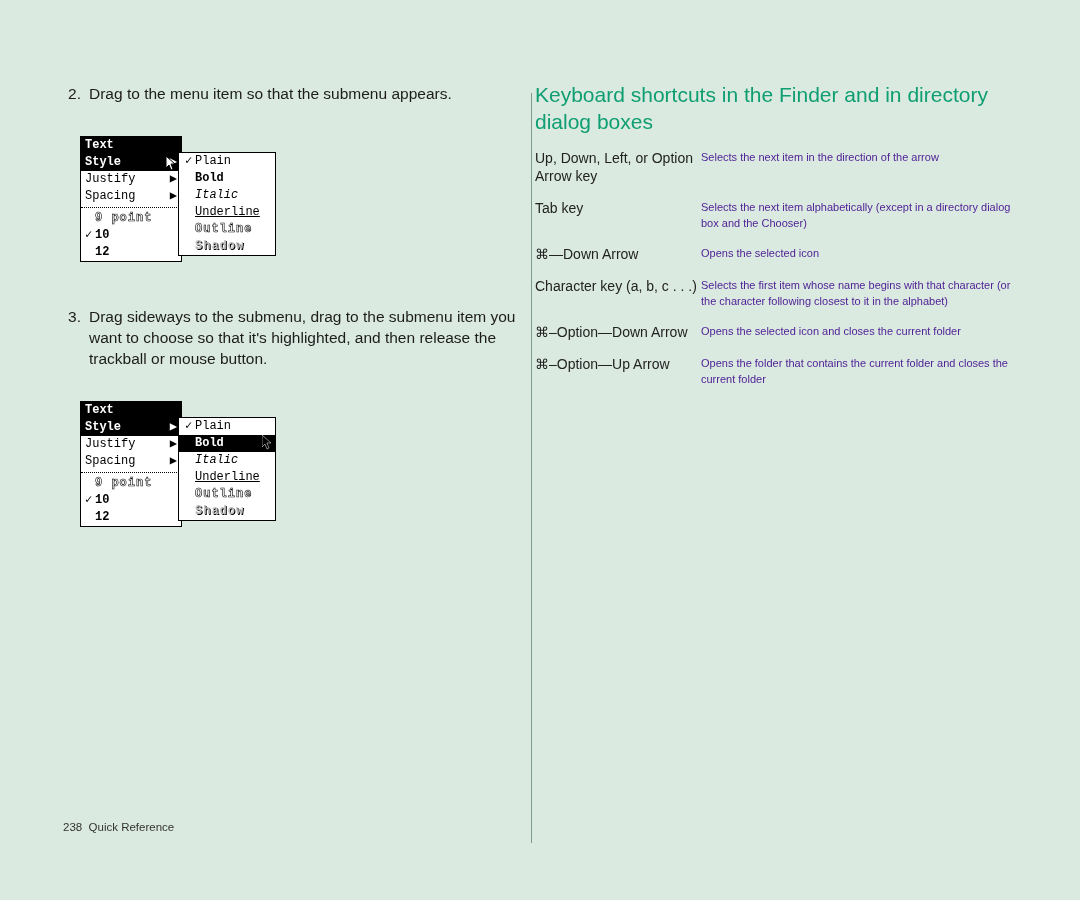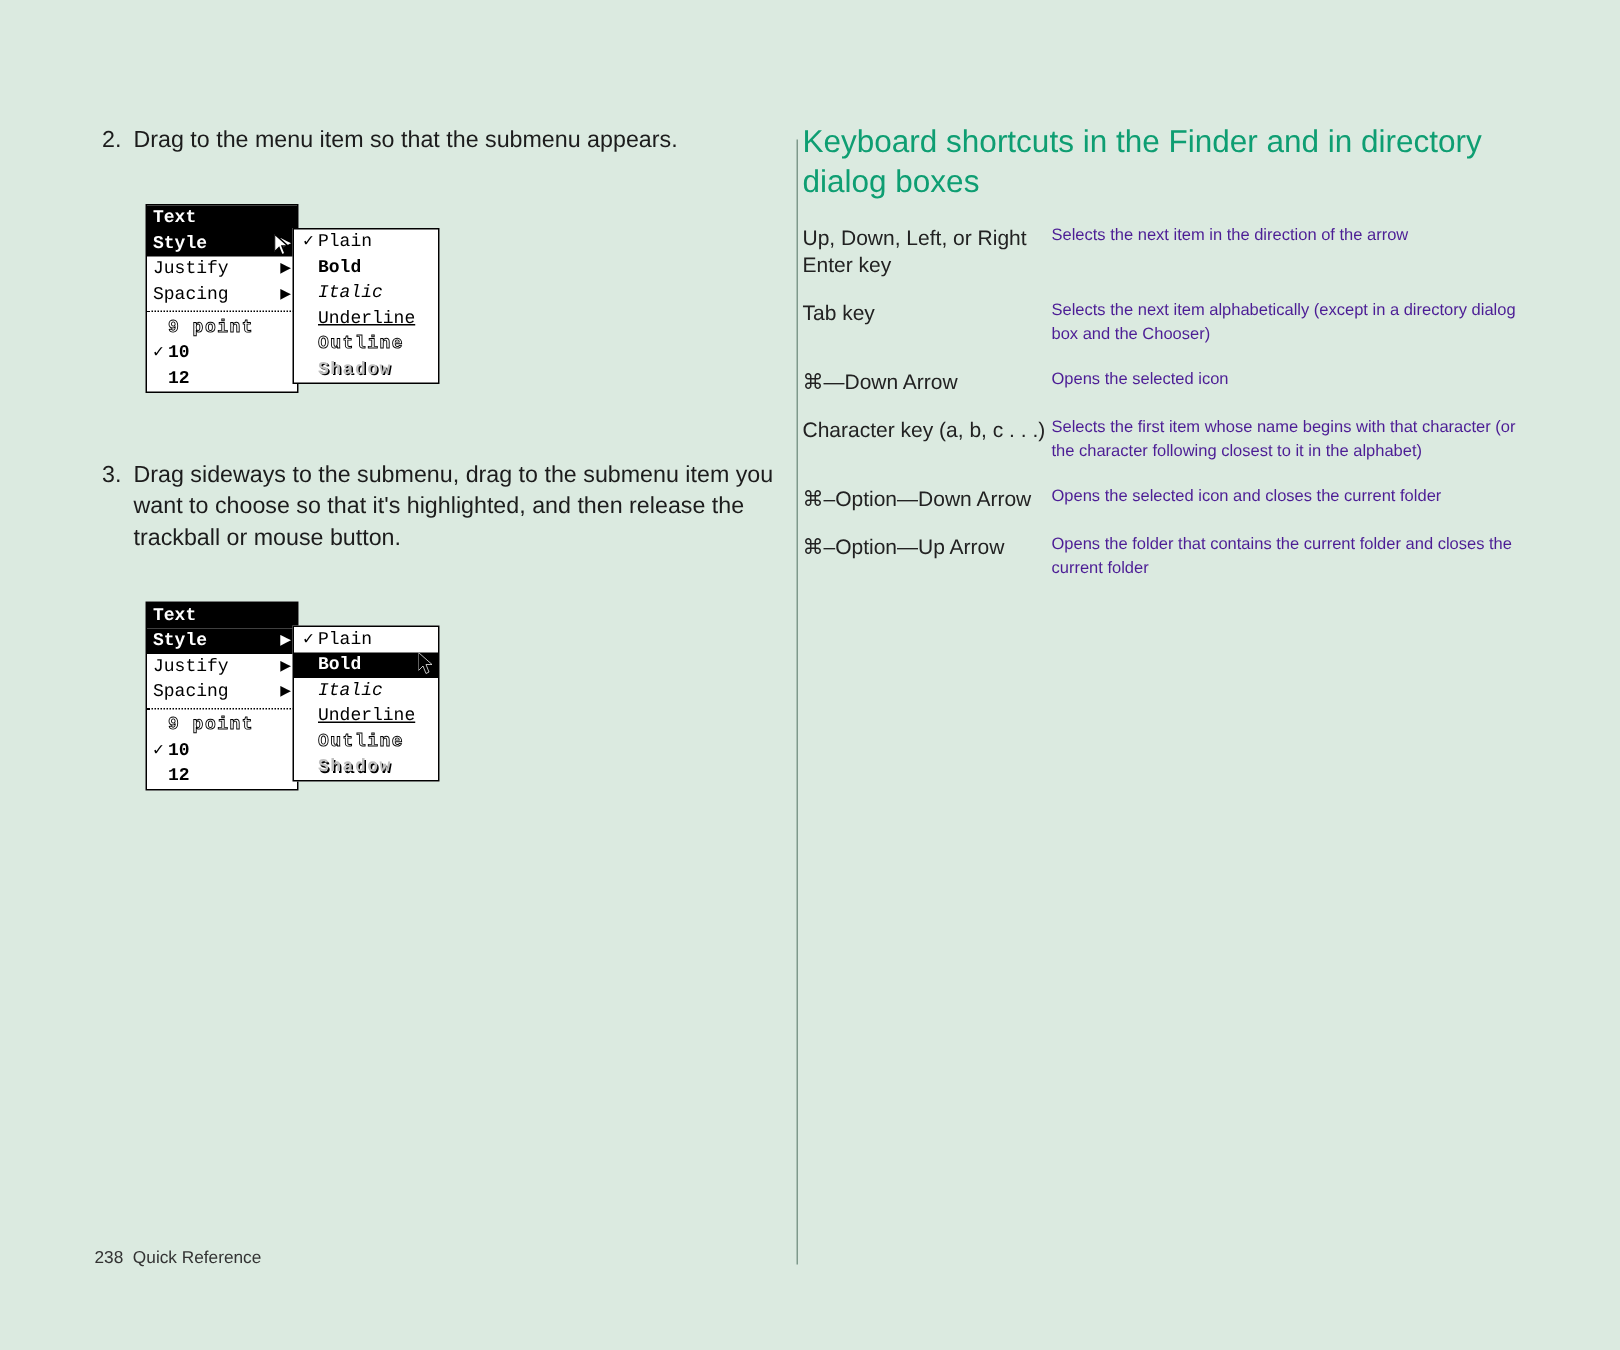--- a/index.html
+++ b/index.html
@@ -25,21 +25,21 @@
     font-size:15.5px;line-height:21px;color:#1c1c1c;
     display:flex;gap:8px;
   }
   .step .num{width:18px;flex:0 0 18px;text-align:right}
   .step .txt{flex:1}
   .step2{margin-top:0}
 
   
   .menu-ill{
     position:relative;
-    margin-top:32px;margin-left:34px;
+    margin-top:32px;margin-left:17px;
     width:198px;height:140px;
     font-family:"Courier New",monospace;
     font-size:12px;line-height:15px;
     color:#000;
   }
   .menu-box{
     position:absolute;background:#fff;border:1px solid #000;
   }
   .menu-title{
     background:#000;color:#fff;font-weight:bold;
@@ -86,21 +86,21 @@
   }
   .kb-head .c1{width:166px}
   .kb-row{
     display:flex;align-items:flex-start;
     margin-top:14px;font-size:12.5px;line-height:17px;
   }
   .kb-row .c1{width:166px;font-size:14px;line-height:18px;color:#222}
   .kb-row .c2{flex:1;font-size:11px;line-height:16px;color:#4c1d95}
 
   .footer{
-    position:absolute;left:0;bottom:0;
+    position:absolute;left:0;bottom:12px;
     font-size:11.5px;color:#333;
   }
 </style>
 </head>
 <body>
 
 <div class="page">
 
   <div class="divider"></div>
 
@@ -198,21 +198,21 @@
       <span>238</span>&nbsp;&nbsp;<span>Quick Reference</span>
     </div>
   </div>
 
   <div class="col col-right">
     <div class="r-title">Keyboard shortcuts in the Finder and in directory dialog boxes</div>
 
 
     <div id="kb-body">
         <div class="kb-row">
-          <div class="c1">Up, Down, Left, or Right Enter key</div>
+          <div class="c1">Up, Down, Left, or Option Arrow key</div>
           <div class="c2">Selects the next item in the direction of the arrow</div>
         </div>
         <div class="kb-row">
           <div class="c1">Tab key</div>
           <div class="c2">Selects the next item alphabetically (except in a directory dialog box and the Chooser)</div>
         </div>
         <div class="kb-row">
           <div class="c1">⌘—Down Arrow</div>
           <div class="c2">Opens the selected icon</div>
         </div>

